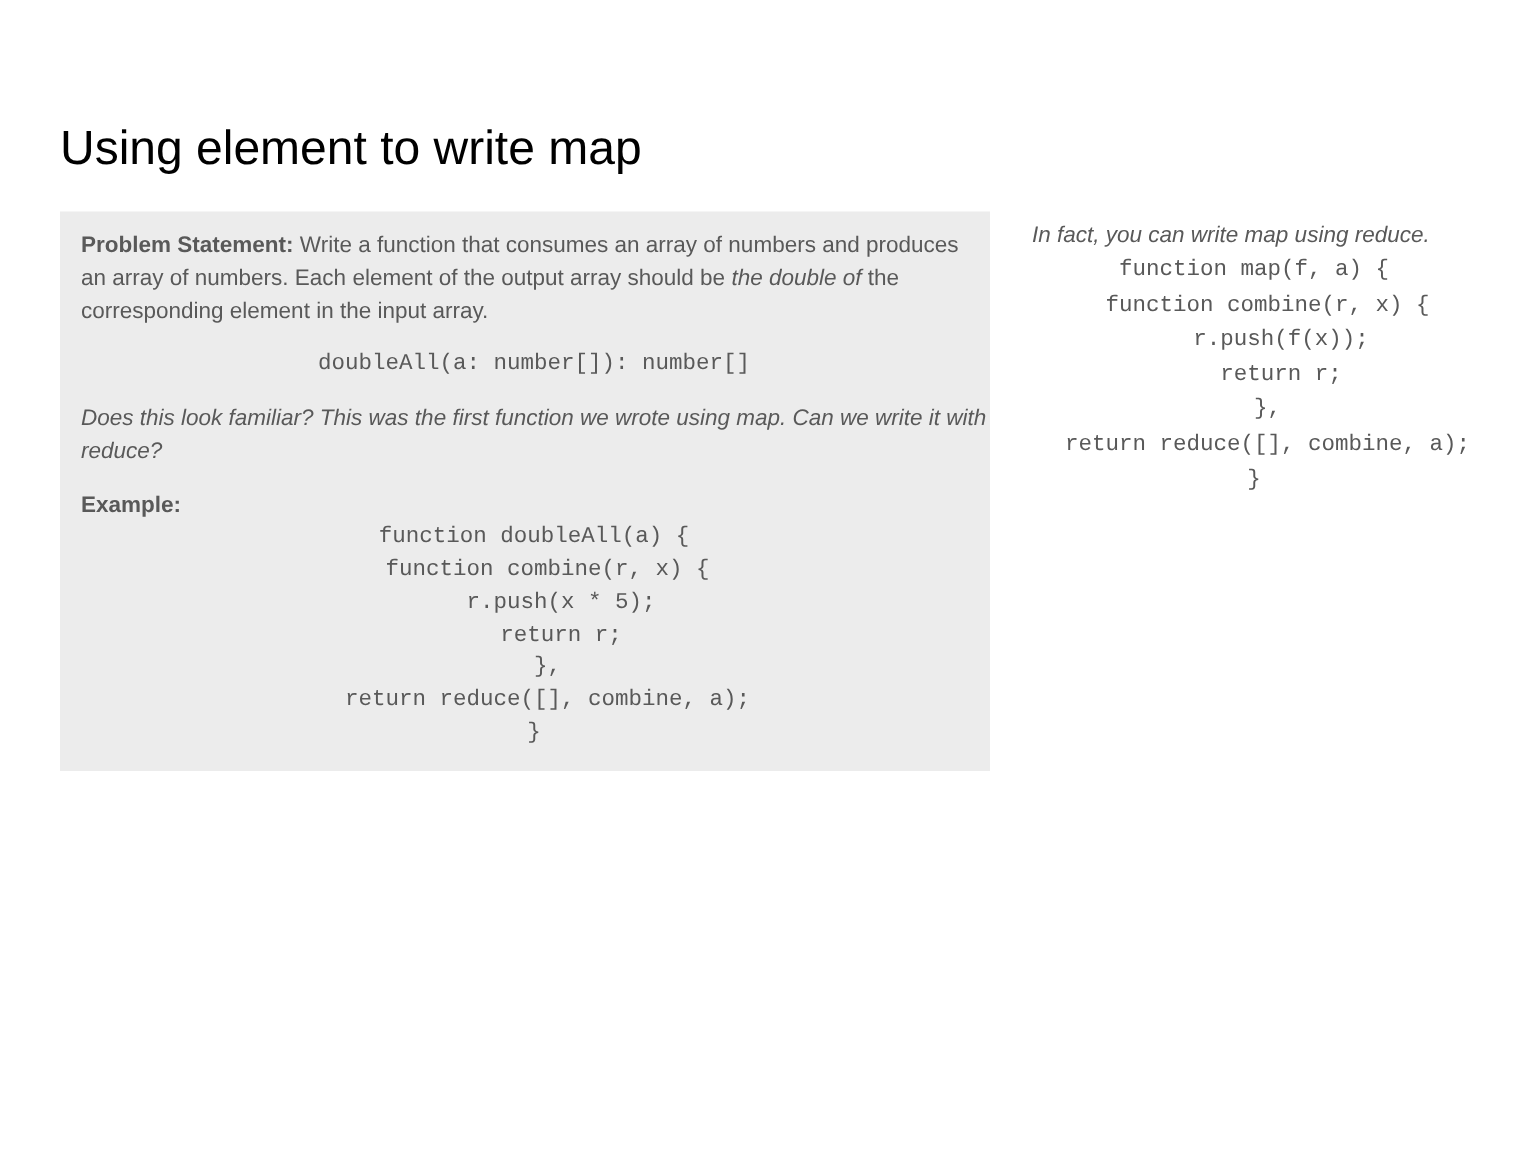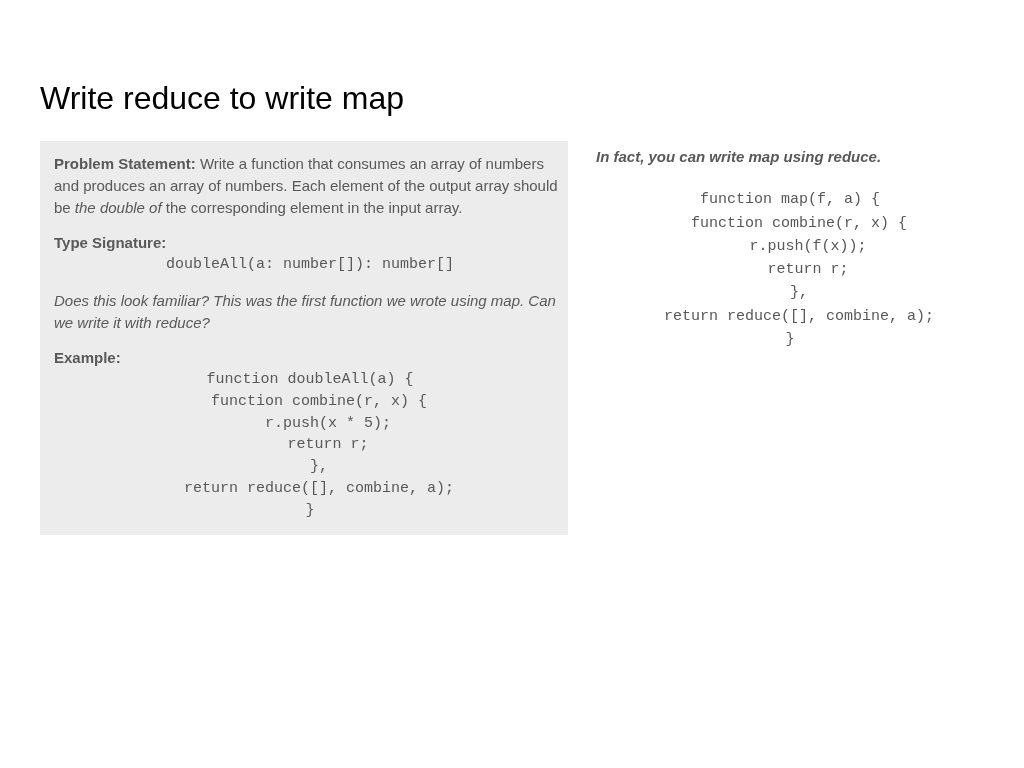--- a/index.html
+++ b/index.html
@@ -17,74 +17,73 @@
       color: #000;
       margin-bottom: 24px;
     }
     .columns {
       display: flex;
       gap: 28px;
     }
     .left-box {
       background: #ececec;
       padding: 12px 2px 14px 14px;
-      width: 528px;
+      width: 620px;
       font-size: 15px;
       line-height: 1.45;
       color: #595959;
     }
     .right-box {
       flex: 1;
       font-size: 15px;
       line-height: 1.55;
       color: #595959;
       padding-top: 4px;
     }
     .bold { font-weight: bold; }
     .italic { font-style: italic; }
     .mono { font-family: "Courier New", Courier, monospace; white-space: pre; text-align: center; }
     .para { margin-bottom: 14px; }
     .para:last-child { margin-bottom: 0; }
   </style>
 </head>
 <body>
 
-<h1 class="slide-title">Write reduce to write map</h1>
+<h1 class="slide-title">Using element to write map</h1>
 
 <div class="columns">
 
   <div class="left-box">
 
     <div class="para">
       <span class="bold">Problem Statement: </span><span>Write a function that consumes an array of numbers and produces an array of numbers. Each element of the output array should be </span><span class="italic">the double of </span><span>the corresponding element in the input array.</span>
     </div>
 
     <div class="para">
-      <div class="bold">Type Signature:</div>
       <div class="mono">doubleAll(a: number[]): number[]</div>
     </div>
 
     <div class="para italic">Does this look familiar? This was the first function we wrote using map. Can we write it with reduce?</div>
 
     <div class="para">
       <div class="bold">Example:</div>
       <div class="mono">function doubleAll(a) {
   function combine(r, x) {
     r.push(x * 5);
     return r;
   },
   return reduce([], combine, a);
 }</div>
     </div>
 
 
   </div>
 
   <div class="right-box">
-    <div class="italic" style="margin-bottom:20px;font-weight:bold;">In fact, you can write map using reduce.</div>
+    <div class="italic" style="margin-bottom:0;">In fact, you can write map using reduce.</div>
     <div class="mono">function map(f, a) {
   function combine(r, x) {
     r.push(f(x));
     return r;
   },
   return reduce([], combine, a);
 }</div>
   </div>
 
 </div>

